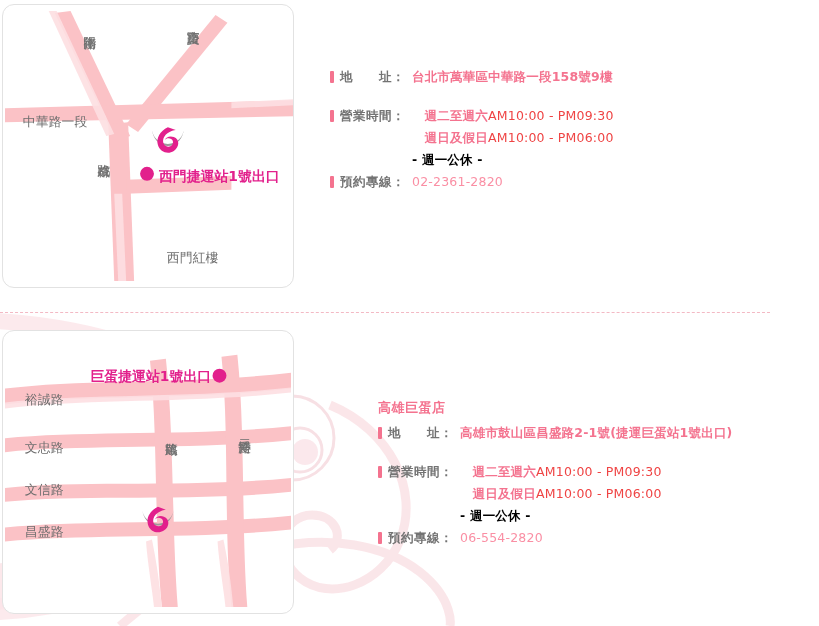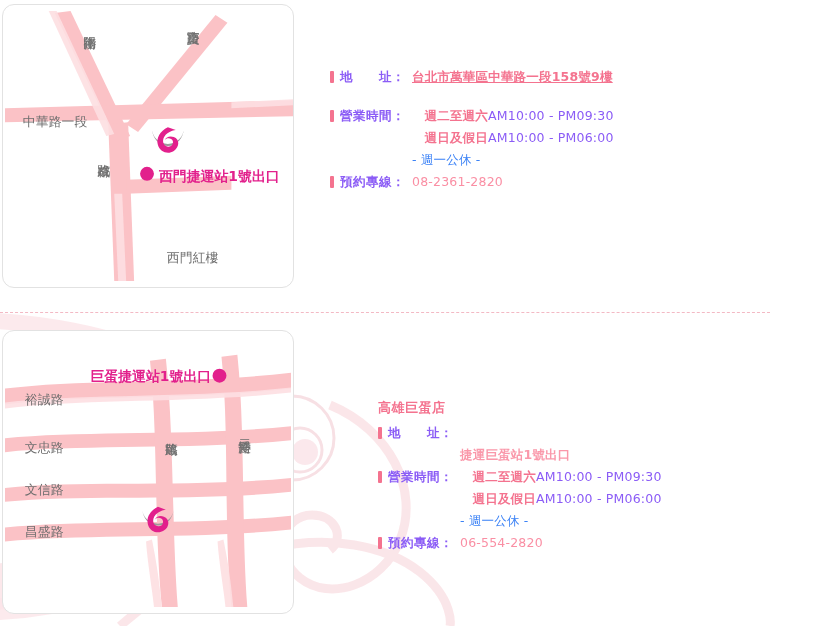--- a/index.html
+++ b/index.html
@@ -80,48 +80,48 @@
     height: 12px;
     background: #f4738f;
     border-radius: 1px;
     margin-top: 5px;
     margin-right: 6px;
     flex: 0 0 4px;
   }
   .row-marker.blank { background: transparent; }
 
   .row-label {
-    color: #8b5cf6;
+    color: #737373;
     font-size: 12.5px;
     font-weight: bold;
     width: 72px;
     flex: 0 0 72px;
     letter-spacing: 0.5px;
     white-space: nowrap;
   }
 
   .row-value {
     color: #f9899f;
     font-size: 12.5px;
     letter-spacing: 0.2px;
     white-space: nowrap;
   }
-  .row-value.strong { color: #f4738f; font-weight: bold; text-decoration: underline; }
+  .row-value.strong { color: #f4738f; font-weight: bold; }
   .row-value.sub { color: #fa98aa; font-weight: bold; }
   .row-value.phone { color: #fa8fa4; font-weight: normal; }
-  .row-value.closed { color: #3b82f6; font-weight: normal; }
+  .row-value.closed { color: #000000; font-weight: bold; }
 
   .hours-line { display: flex; text-align: right; }
   .hours-day {
     color: #f4738f;
     font-weight: bold;
     width: 76px;
     flex: 0 0 76px;
   }
-  .hours-time { color: #8b5cf6; }
+  .hours-time { color: #ef4444; }
 
   
   .divider {
     position: absolute;
     left: 0;
     top: 312px;
     width: 770px;
     height: 0;
     border-top: 1px dashed #f3b9c4;
     z-index: 3;
@@ -232,21 +232,21 @@
 
     <div class="info-row">
       <span class="row-marker blank"></span>
       <span class="row-label"></span>
       <span class="row-value closed">- 週一公休 -</span>
     </div>
 
     <div class="info-row">
       <span class="row-marker"></span>
       <span class="row-label">預約專線：</span>
-      <span class="row-value phone">08-2361-2820</span>
+      <span class="row-value phone">02-2361-2820</span>
     </div>
   </div>
 </div>
 
 <div class="divider"></div>
 
 <div class="section section-2">
 
   <div class="map-card">
     <svg class="map-svg" viewBox="0 0 292 284" xmlns="http://www.w3.org/2000/svg">
@@ -291,26 +291,26 @@
       </g>
     </svg>
   </div>
 
   <div class="info">
     <div class="store-title">高雄巨蛋店</div>
 
     <div class="info-row">
       <span class="row-marker"></span>
       <span class="row-label">地　　址：</span>
-    </div>
-
-    <div class="info-row">
-      <span class="row-marker blank"></span>
-      <span class="row-label"></span>
-      <span class="row-value sub">捷運巨蛋站1號出口</span>
+      <span class="row-value strong">高雄市鼓山區昌盛路2-1號(捷運巨蛋站1號出口)</span>
+    </div>
+
+    <div class="info-row">
+      <span class="row-marker blank"></span>
+      <span class="row-label"></span>
     </div>
 
     <div class="info-row">
       <span class="row-marker"></span>
       <span class="row-label">營業時間：</span>
       <span class="row-value hours-line">
         <span class="hours-day">週二至週六</span>
         <span class="hours-time">AM10:00 - PM09:30</span>
       </span>
     </div>

